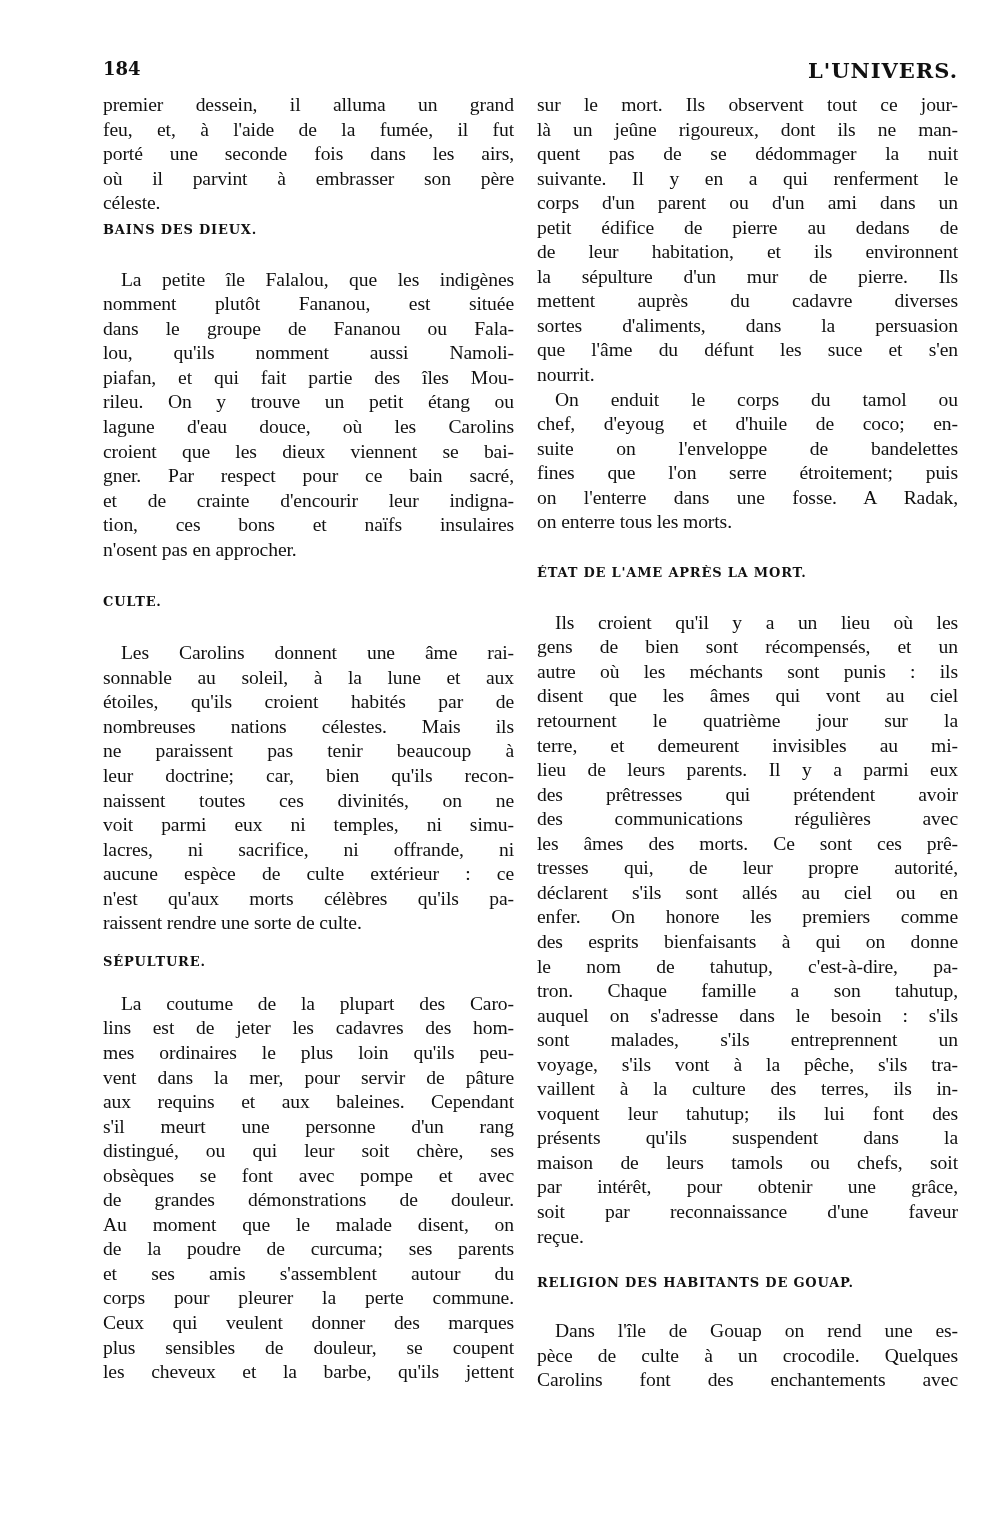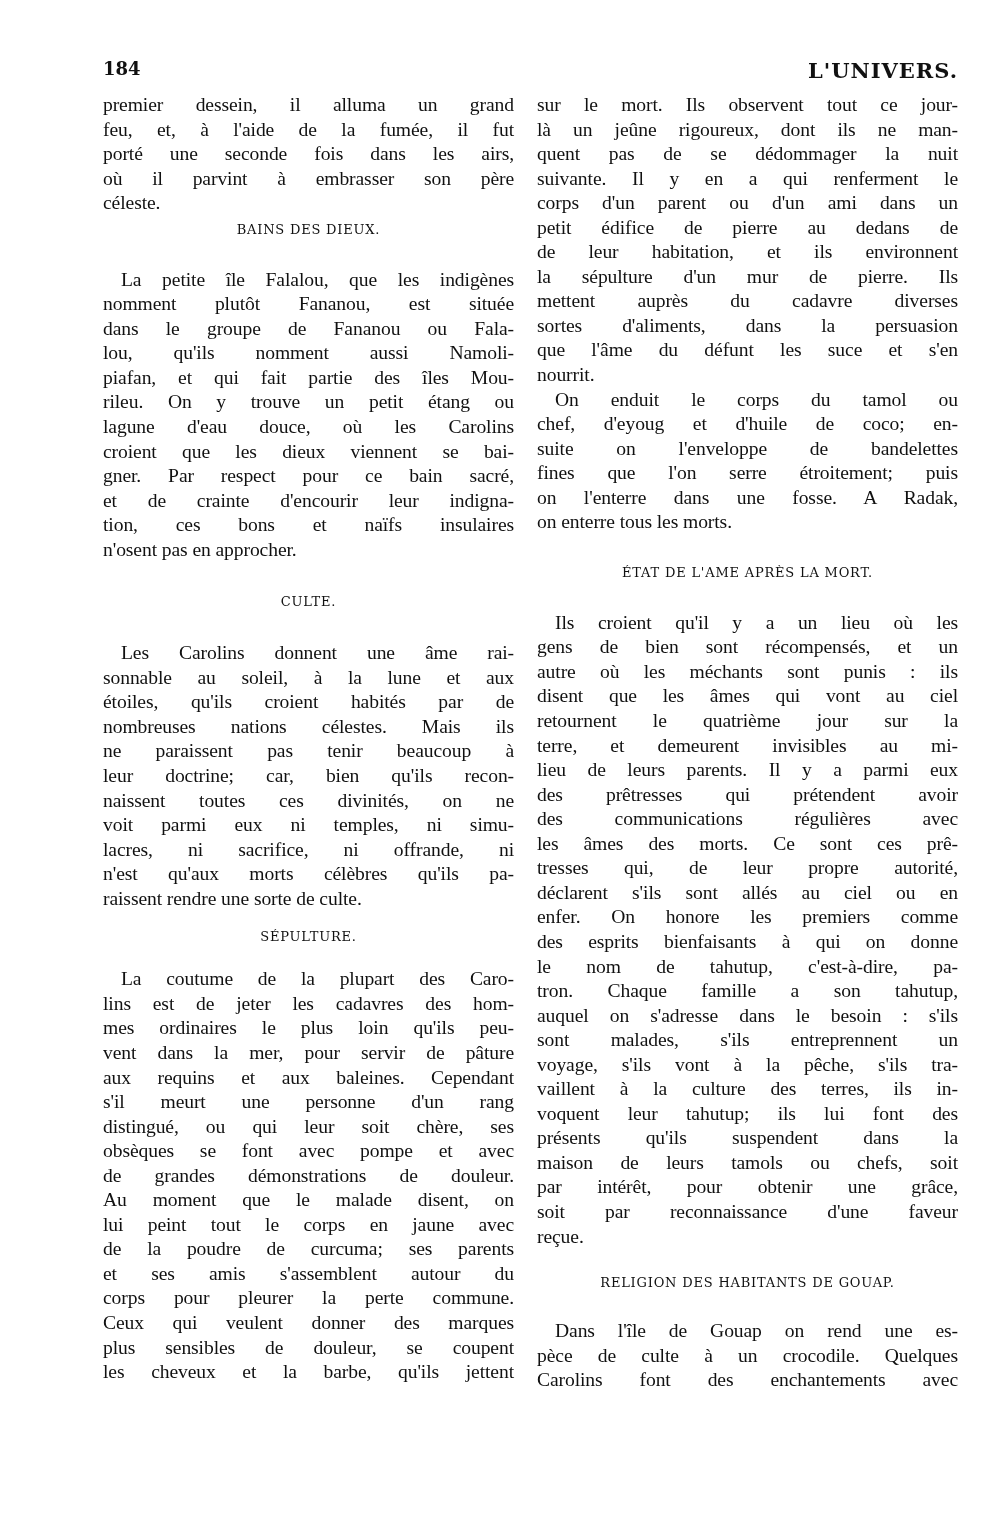--- a/index.html
+++ b/index.html
@@ -10,21 +10,21 @@
   .running-title { position:absolute; left:0; right:0; top:0; text-align:right;
                    font-size:21px; font-weight:bold; letter-spacing:1px; }
   .column { position:absolute; top:93px; }
   .col-left { left:103px; width:411px; }
   .col-right { left:537px; width:421px; }
   .line { display:block; height:24.55px; line-height:24.55px; font-size:19.6px;
           white-space:nowrap; text-align:justify; text-align-last:justify;
           font-family:"Liberation Serif", "DejaVu Serif", serif; letter-spacing:-0.1px; }
   .line.last { text-align-last:left; }
   .line.indent { padding-left:18px; }
-  .heading { display:block; text-align:center; font-size:13px; font-weight:normal;
+  .heading { display:block; font-size:13px; font-weight:bold;
              letter-spacing:0.8px; font-family:"DejaVu Serif", serif; }
   .section { display:block; }
 </style>
 </head>
 <body>
 
 <div class="page-header">
   <span class="page-number">184</span>
   <span class="running-title">L'UNIVERS.</span>
 </div>
@@ -61,39 +61,39 @@
     <div style="height:27px"></div>
     <span class="line indent">Les Carolins donnent une âme rai-</span>
     <span class="line">sonnable au soleil, à la lune et aux</span>
     <span class="line">étoiles, qu'ils croient habités par de</span>
     <span class="line">nombreuses nations célestes. Mais ils</span>
     <span class="line">ne paraissent pas tenir beaucoup à</span>
     <span class="line">leur doctrine; car, bien qu'ils recon-</span>
     <span class="line">naissent toutes ces divinités, on ne</span>
     <span class="line">voit parmi eux ni temples, ni simu-</span>
     <span class="line">lacres, ni sacrifice, ni offrande, ni</span>
+    <span class="line">aucune espèce de culte extérieur : ce</span>
     <span class="line">n'est qu'aux morts célèbres qu'ils pa-</span>
     <span class="line last">raissent rendre une sorte de culte.</span>
   </div>
 
   <div class="section">
     <div style="height:14px"></div>
     <span class="heading" style="height:24px;line-height:24px;">SÉPULTURE.</span>
     <div style="height:18px"></div>
     <span class="line indent">La coutume de la plupart des Caro-</span>
     <span class="line">lins est de jeter les cadavres des hom-</span>
     <span class="line">mes ordinaires le plus loin qu'ils peu-</span>
     <span class="line">vent dans la mer, pour servir de pâture</span>
     <span class="line">aux requins et aux baleines. Cependant</span>
     <span class="line">s'il meurt une personne d'un rang</span>
     <span class="line">distingué, ou qui leur soit chère, ses</span>
     <span class="line">obsèques se font avec pompe et avec</span>
     <span class="line">de grandes démonstrations de douleur.</span>
     <span class="line">Au moment que le malade disent, on</span>
-    <span class="line">lui peint tout le corps en jaune avec</span>
     <span class="line">de la poudre de curcuma; ses parents</span>
     <span class="line">et ses amis s'assemblent autour du</span>
     <span class="line">corps pour pleurer la perte commune.</span>
     <span class="line">Ceux qui veulent donner des marques</span>
     <span class="line">plus sensibles de douleur, se coupent</span>
     <span class="line">les cheveux et la barbe, qu'ils jettent</span>
   </div>
 </div>
 
 <div class="column col-right">

